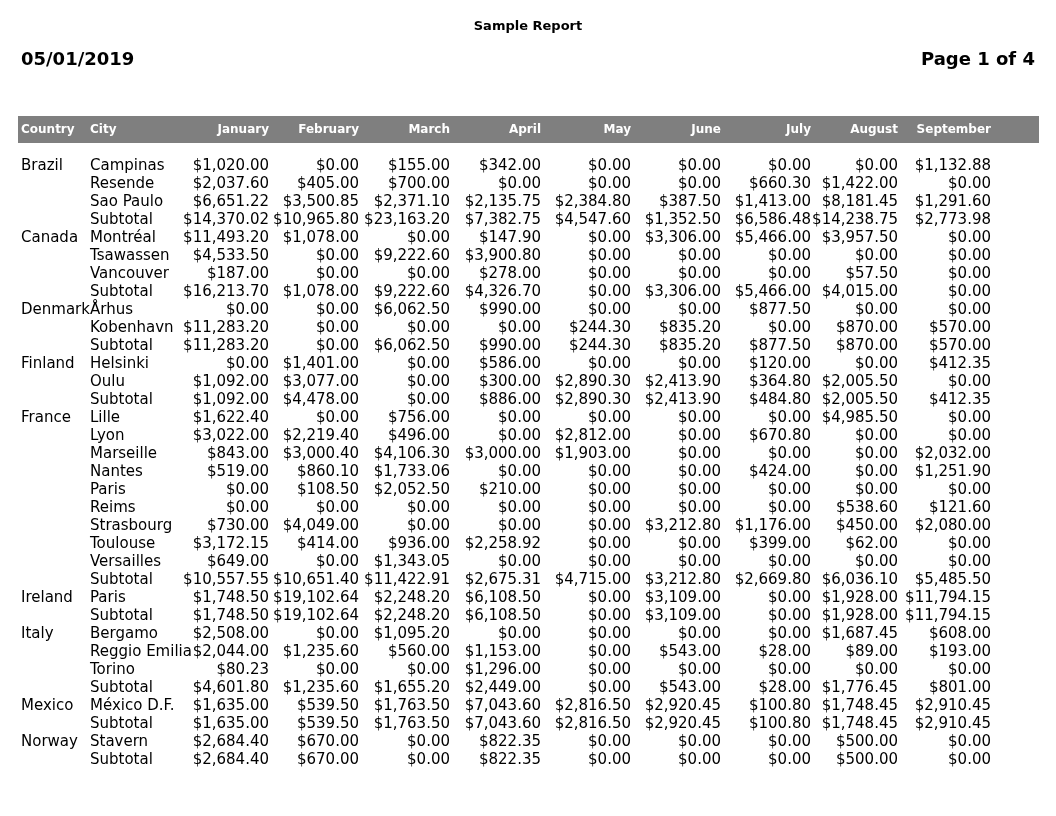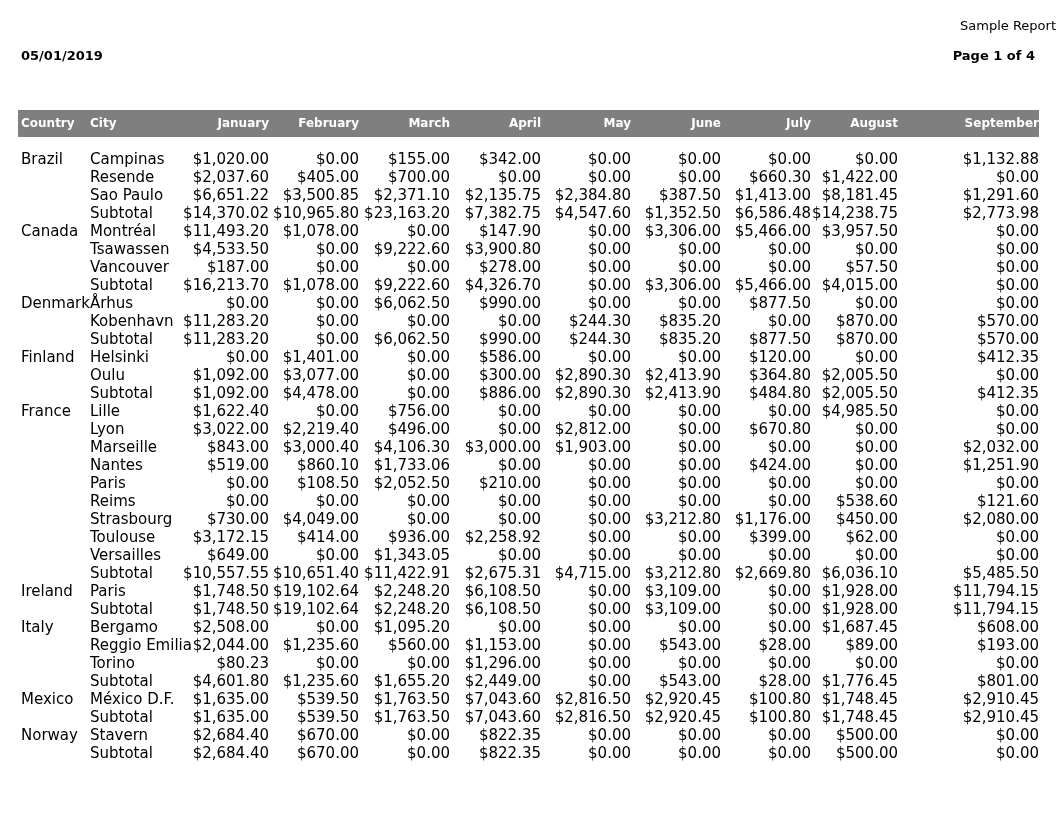--- a/index.html
+++ b/index.html
@@ -5,29 +5,29 @@
   * { margin: 0; padding: 0; box-sizing: border-box; }
   html, body {
     width: 1056px; height: 816px;
     background: #ffffff;
     font-family: "DejaVu Sans", "Liberation Sans", sans-serif;
     color: #000000;
     overflow: hidden;
   }
   .report-title {
     margin-top: 18px;
-    text-align: right;
+    text-align: center;
     font-size: 13px;
-    font-weight: normal;
+    font-weight: bold;
   }
   .meta-row {
     display: flex;
     justify-content: space-between;
     margin: 15px 21px 0 21px;
-    font-size: 13px;
+    font-size: 18px;
     font-weight: bold;
   }
   .report-table {
     margin: 47px 17px 0 18px;
     width: 1021px;
   }
   .grid-row {
     display: grid;
     grid-template-columns: 69px 94px 88px 90px 91px 91px 90px 90px 90px 87px 141px;
   }
@@ -42,21 +42,21 @@
   .header-bar .hcell { white-space: nowrap; overflow: hidden; }
   .table-body { padding-top: 13px; }
   .trow {
     height: 18px;
     line-height: 18px;
     font-size: 15px;
   }
   .cell, .hcell { white-space: nowrap; }
   .left { text-align: left; padding-left: 3px; }
   .num  { text-align: right; }
-  .c10  { }
+  .c10  { padding-right: 48px; }
 </style>
 </head>
 <body>
 
 <div class="page">
   <div class="report-title">Sample Report</div>
   <div class="meta-row">
     <span class="report-date">05/01/2019</span>
     <span class="report-page-number">Page 1 of 4</span>
   </div>

